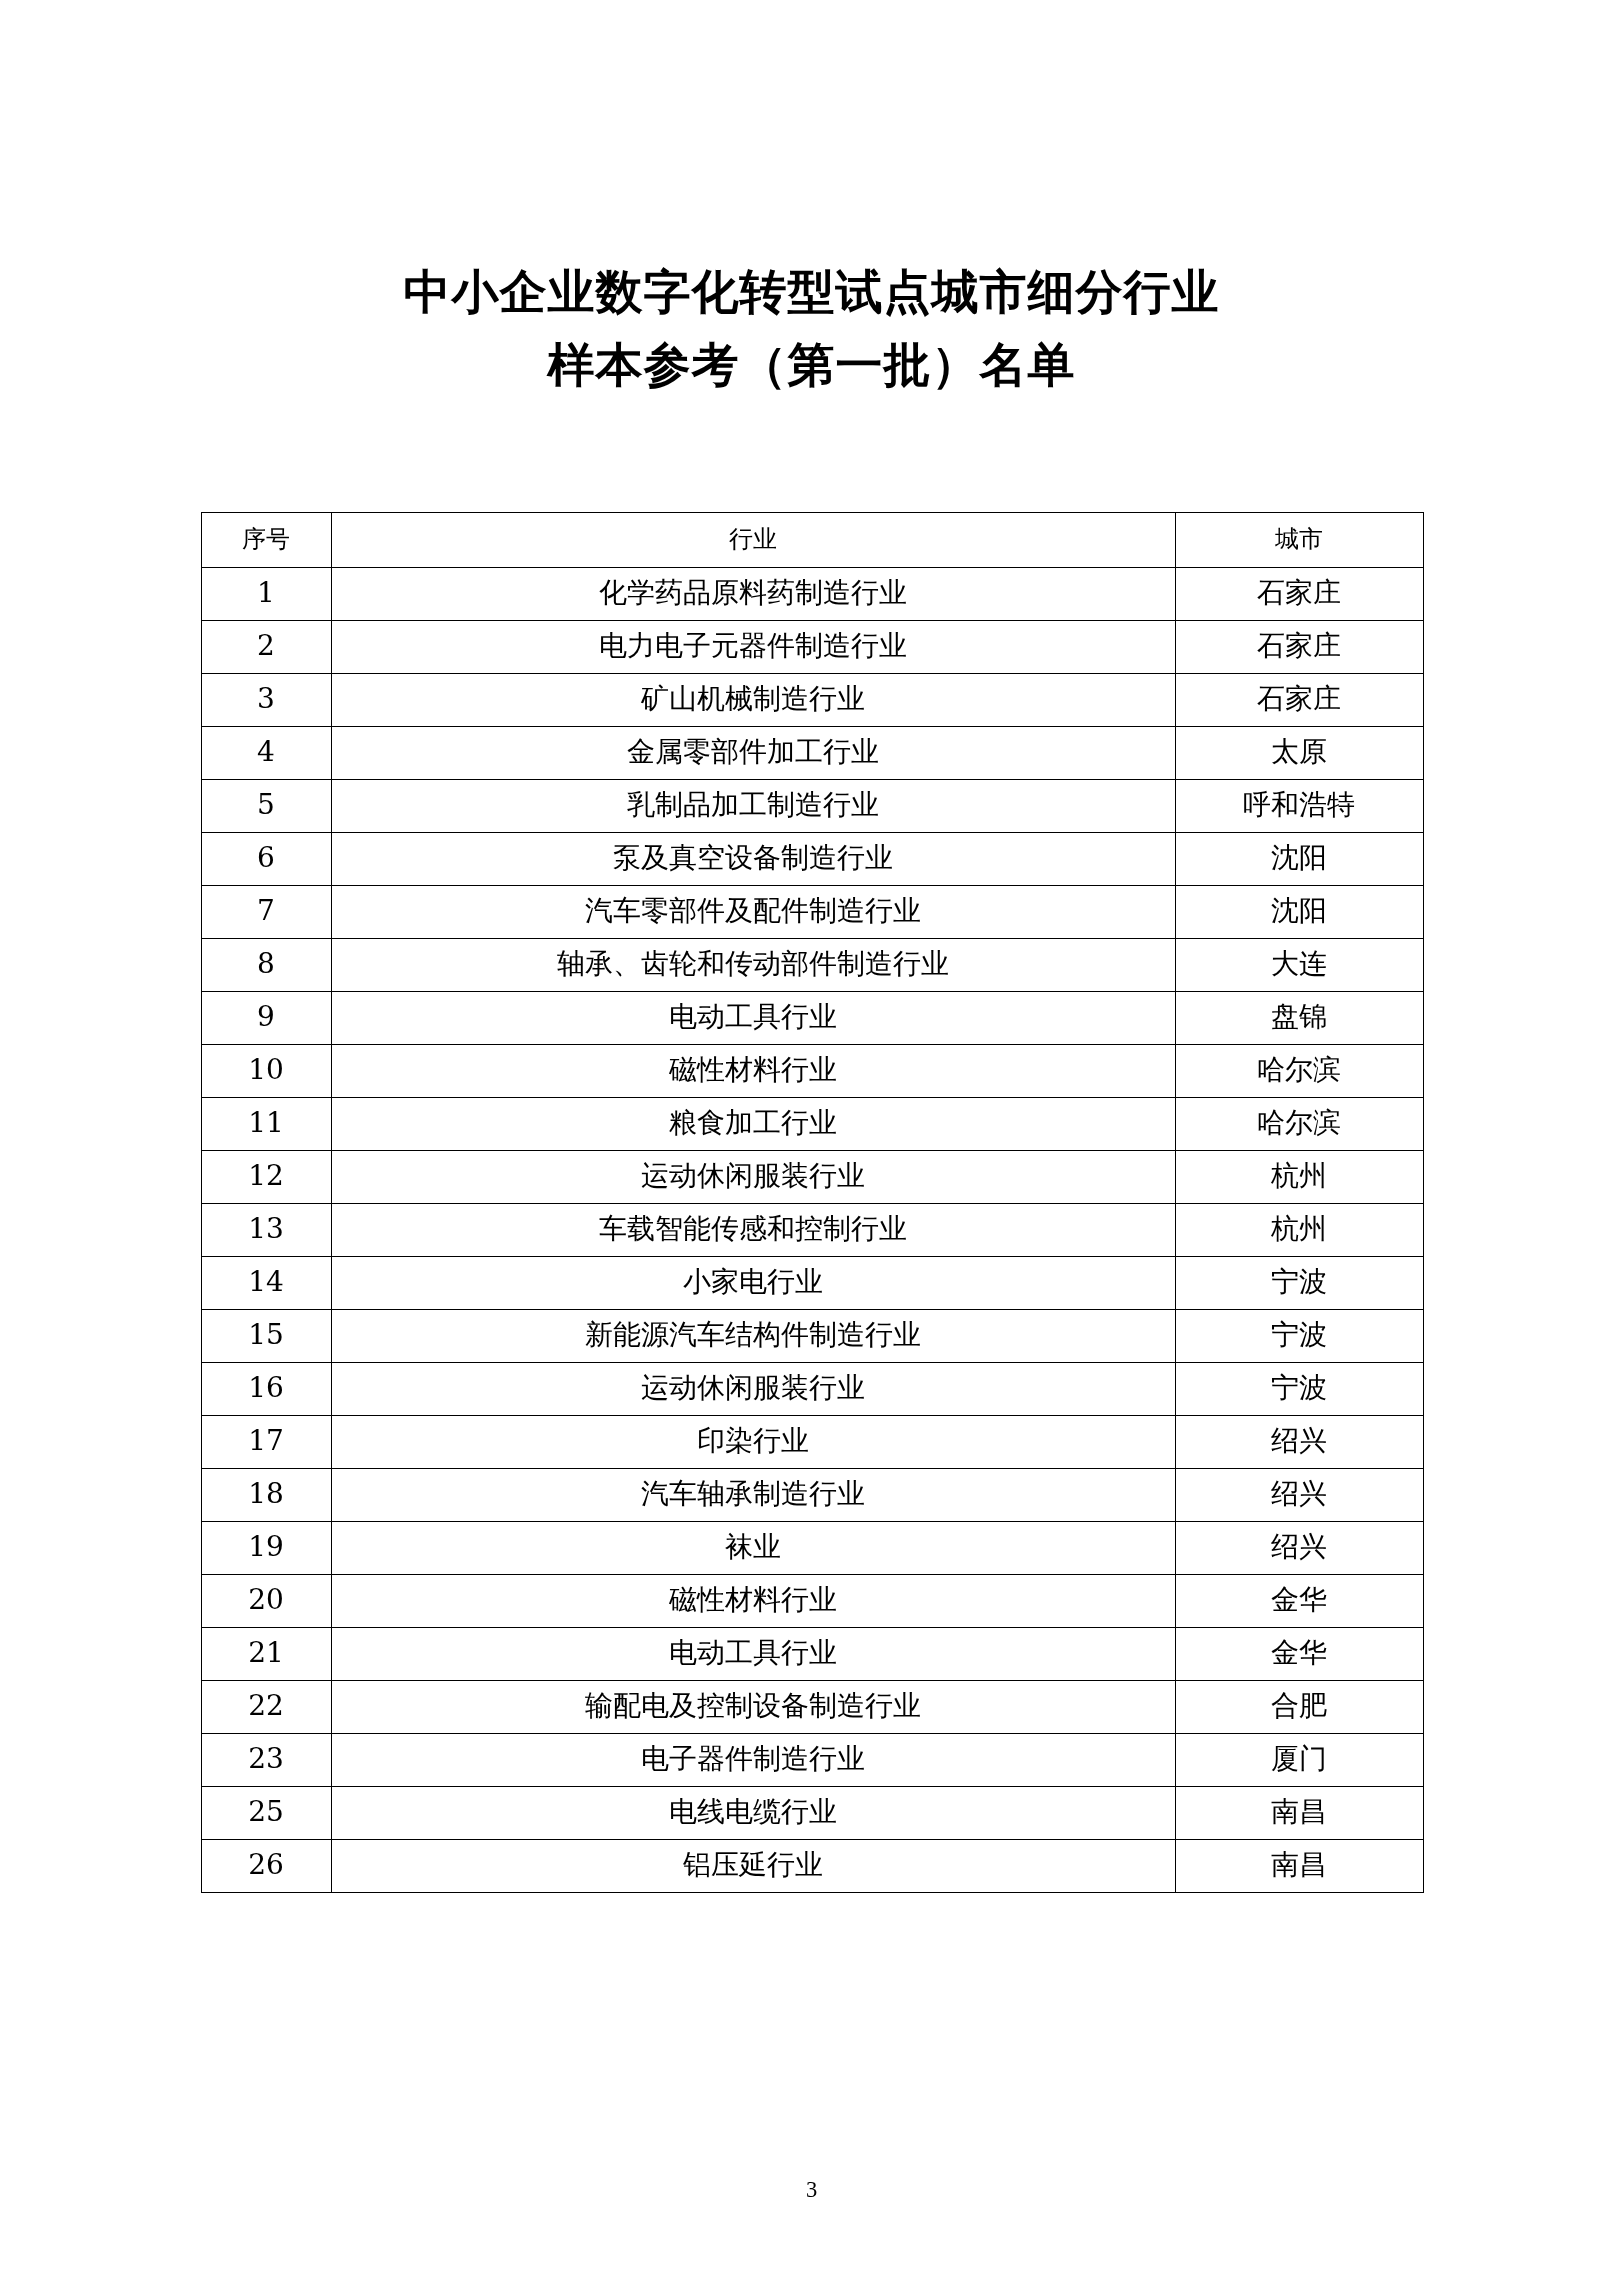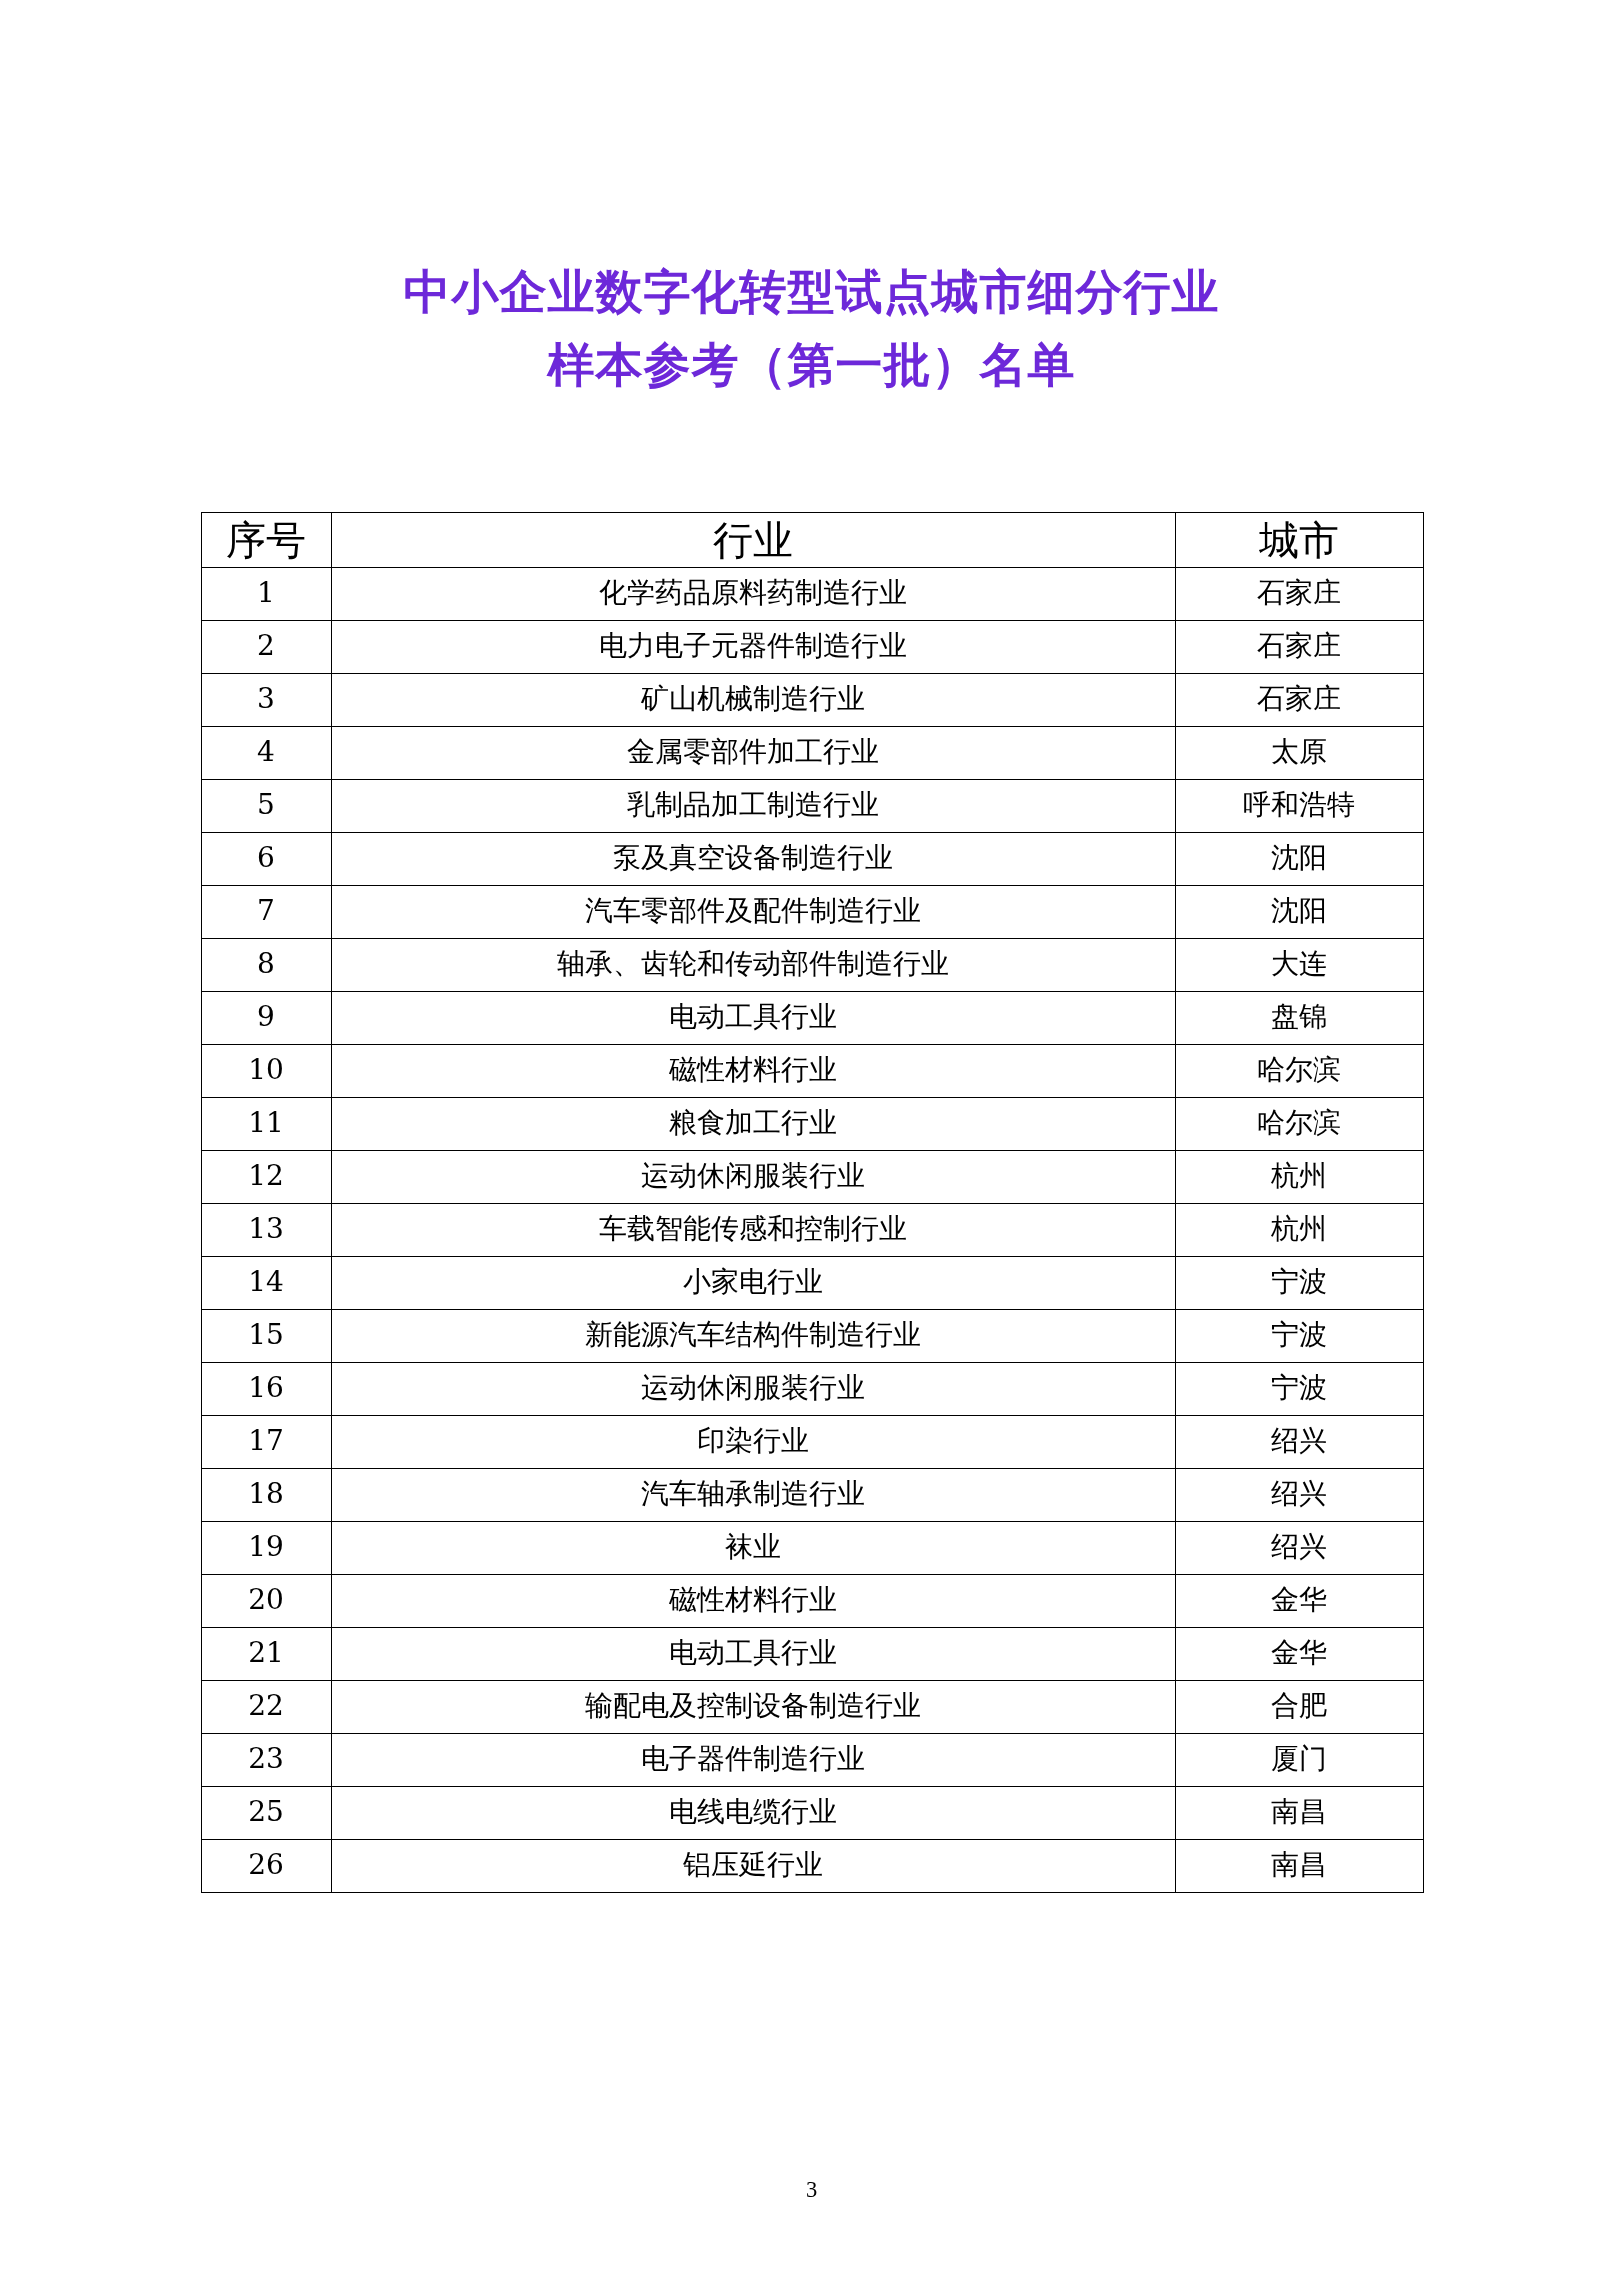--- a/index.html
+++ b/index.html
@@ -25,21 +25,21 @@
   .title-block {
     text-align: center;
     padding-top: 256px;
   }
   .title-line {
     font-family: "DejaVu Serif", "Liberation Serif", serif;
     font-weight: bold;
     font-size: 47px;
     line-height: 1.55;
     letter-spacing: 1px;
-    color: #6d28d9;
+    color: #000000;
   }
   .table-wrap {
     margin: 0 auto;
     margin-top: 110px;
     width: 1222px;
   }
   table.list {
     border-collapse: collapse;
     width: 100%;
     table-layout: fixed;
@@ -49,21 +49,21 @@
     text-align: center;
     vertical-align: middle;
     font-size: 28px;
     font-family: "DejaVu Serif", "Liberation Serif", serif;
     height: 52px;
     padding: 0;
     font-weight: normal;
     line-height: 1.1;
   }
   table.list thead th {
-    font-size: 40px;
+    font-size: 24px;
     font-weight: normal;
     height: 54px;
   }
   col.c-idx { width: 130px; }
   col.c-ind { width: 844px; }
   col.c-city { width: 248px; }
   .num {
     font-family: "Liberation Serif", "DejaVu Serif", serif;
     font-size: 26.6px;
   }

